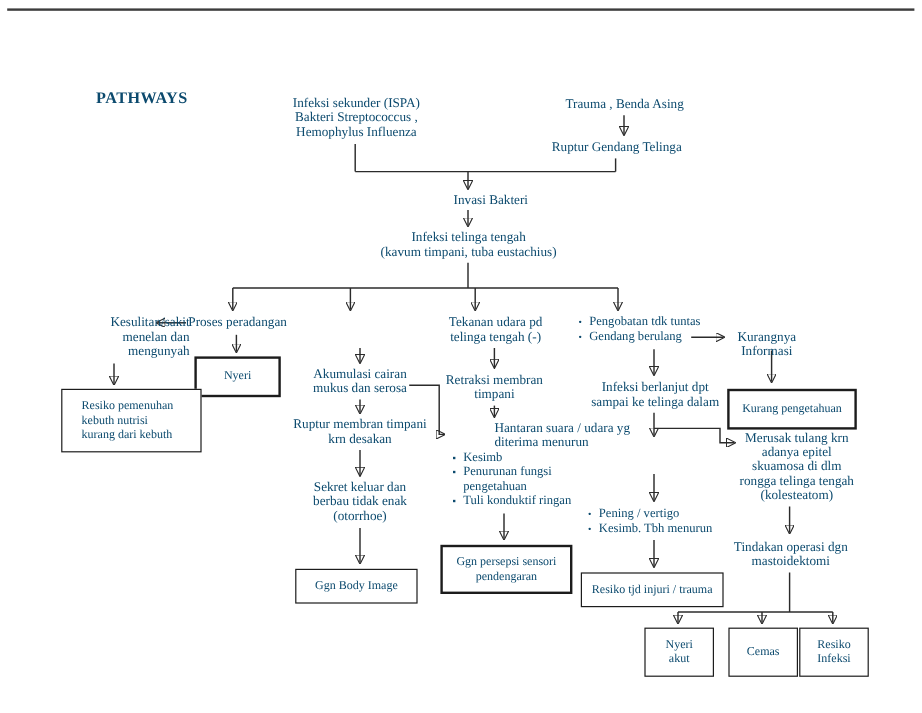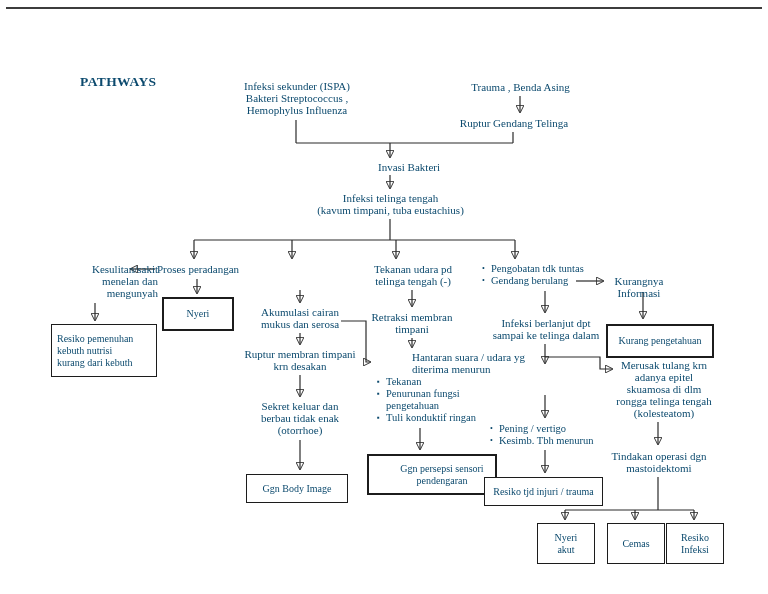--- a/index.html
+++ b/index.html
@@ -13,21 +13,21 @@
     position:absolute;white-space:pre-line;text-align:center;
     font-size:11px;line-height:12px;
   }
   .node.left{text-align:left;}
   .box{
     position:absolute;border:1.6px solid #1c1c1c;background:#ffffff;
     display:flex;align-items:center;justify-content:center;
     text-align:center;white-space:pre-line;font-size:10px;line-height:12px;
   }
   .box.thick{border-width:2.2px;}
-  .box.left{justify-content:flex-start;text-align:left;padding-left:5px;}
+  .box.left{justify-content:flex-start;text-align:left;padding-left:16px;}
   .blist{position:absolute;font-size:10.5px;line-height:12px;}
   .bullet-row{display:flex;}
   .bullet-row .marker{width:9px;flex:0 0 9px;font-size:8px;line-height:12px;padding-left:1px;}
   .bullet-row .btxt{white-space:pre-line;}
   .blist.indent .bullet-row{padding-left:4px;}
   svg.wires{position:absolute;left:0;top:0;width:768px;height:594px;}
   svg.wires path{stroke:#2b2b2b;stroke-width:1.2;fill:none;}
 </style>
 </head>
 <body>
@@ -110,33 +110,33 @@
 
   <div class="node" style="left:362px;top:263px;width:102px;">Tekanan udara pd
 telinga tengah (-)</div>
   <div class="node" style="left:356px;top:311px;width:112px;">Retraksi membran
 timpani</div>
   <div class="node left" style="left:372px;top:351px;width:122px;margin-left:40px;">Hantaran suara / udara yg
 diterima menurun</div>
   <div class="blist indent" style="left:372px;top:376px;width:122px;">
     <div class="bullet-row">
         <span class="marker">▪</span>
-        <span class="btxt">Tekanan</span>
+        <span class="btxt">Kesimb</span>
       </div>
     <div class="bullet-row">
         <span class="marker">▪</span>
         <span class="btxt">Penurunan fungsi
 pengetahuan</span>
       </div>
     <div class="bullet-row">
         <span class="marker">▪</span>
         <span class="btxt">Tuli konduktif ringan</span>
       </div>
   </div>
-  <div class="box thick" style="left:367px;top:454px;width:106px;height:37px;padding-left:20px;">Ggn persepsi sensori
+  <div class="box thick" style="left:367px;top:454px;width:106px;height:37px;">Ggn persepsi sensori
 pendengaran</div>
 
   <div class="blist" style="left:481px;top:263px;width:108px;">
     <div class="bullet-row">
         <span class="marker">•</span>
         <span class="btxt">Pengobatan tdk tuntas</span>
       </div>
     <div class="bullet-row">
         <span class="marker">•</span>
         <span class="btxt">Gendang berulang</span>

